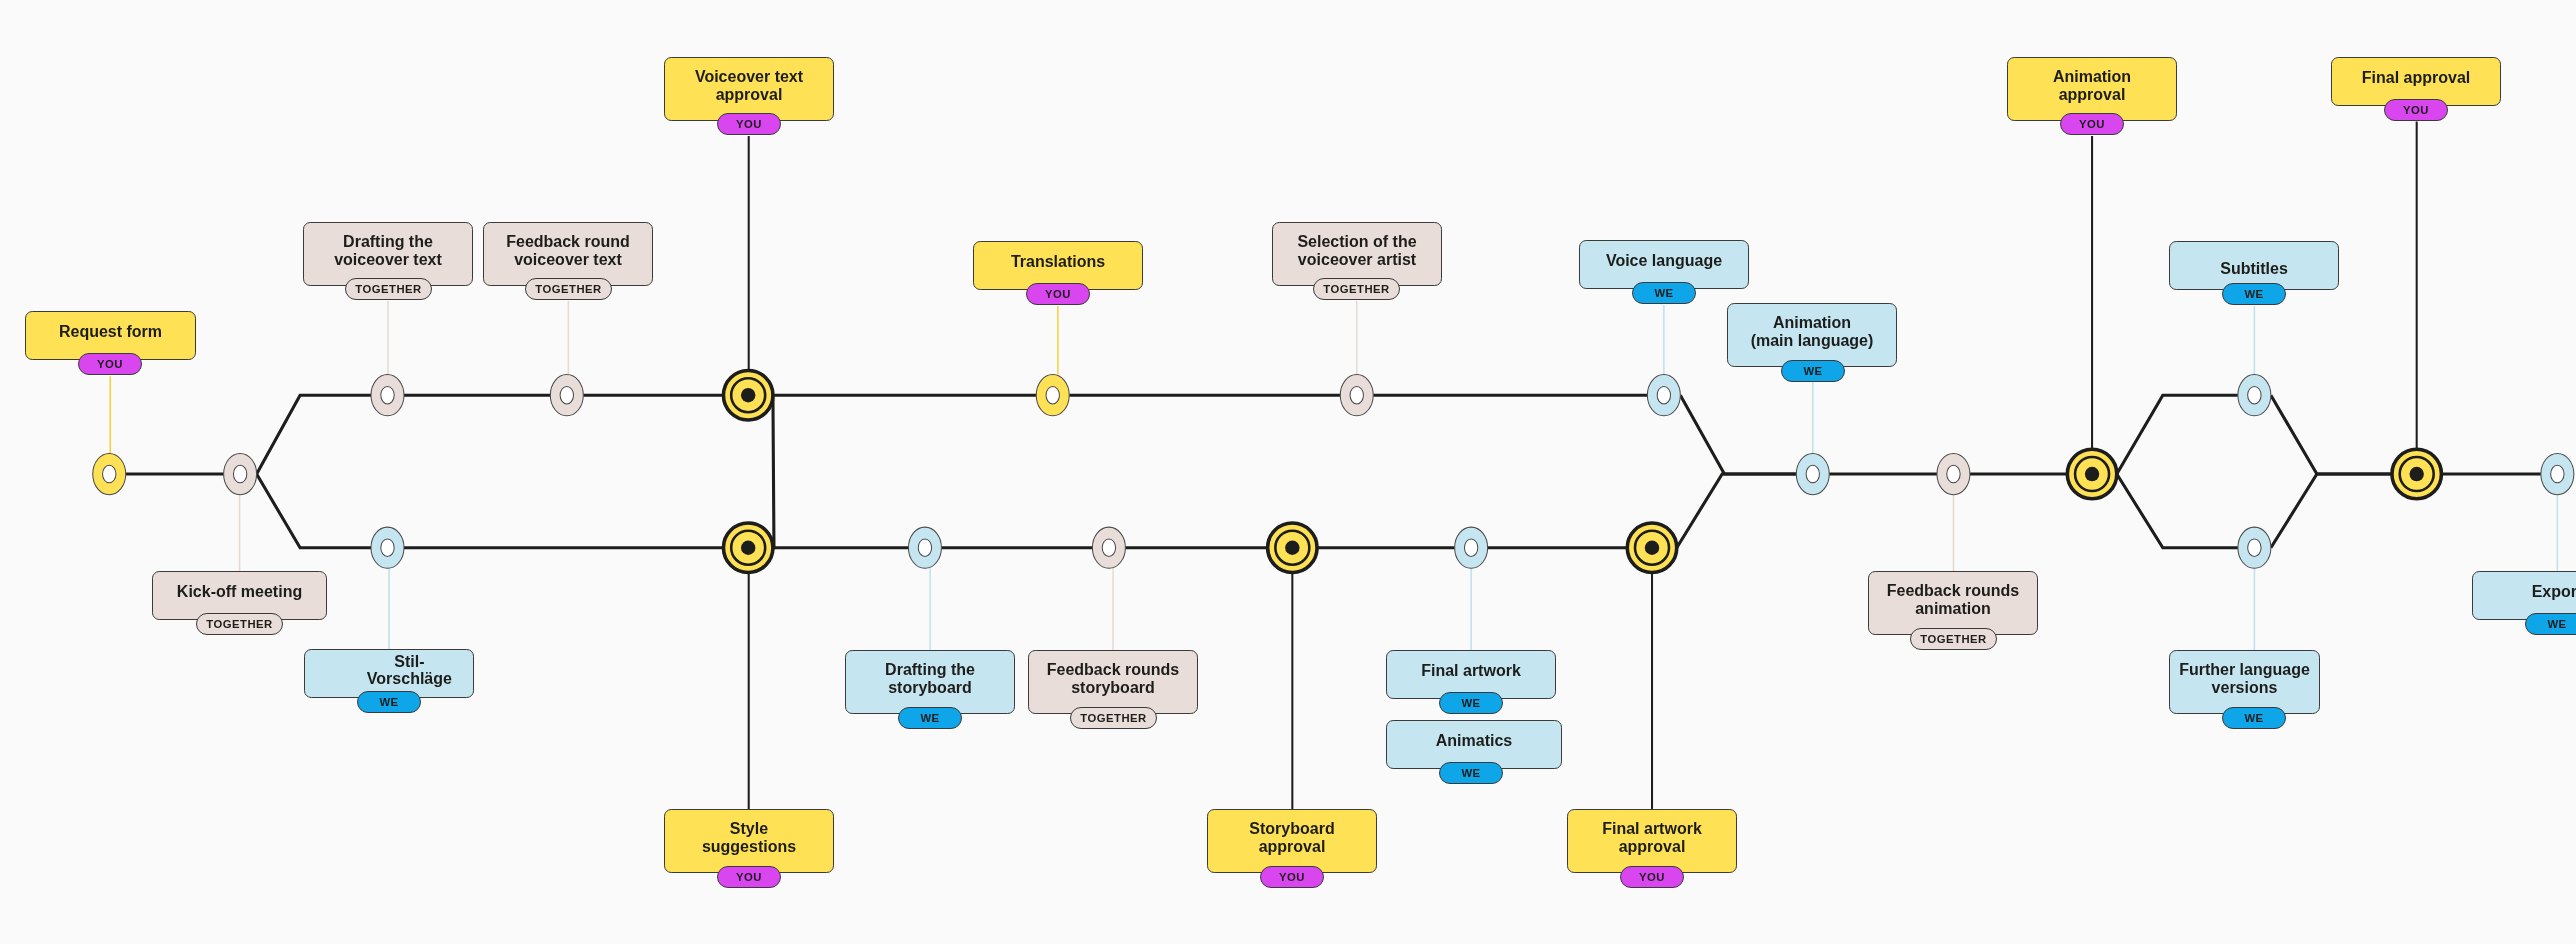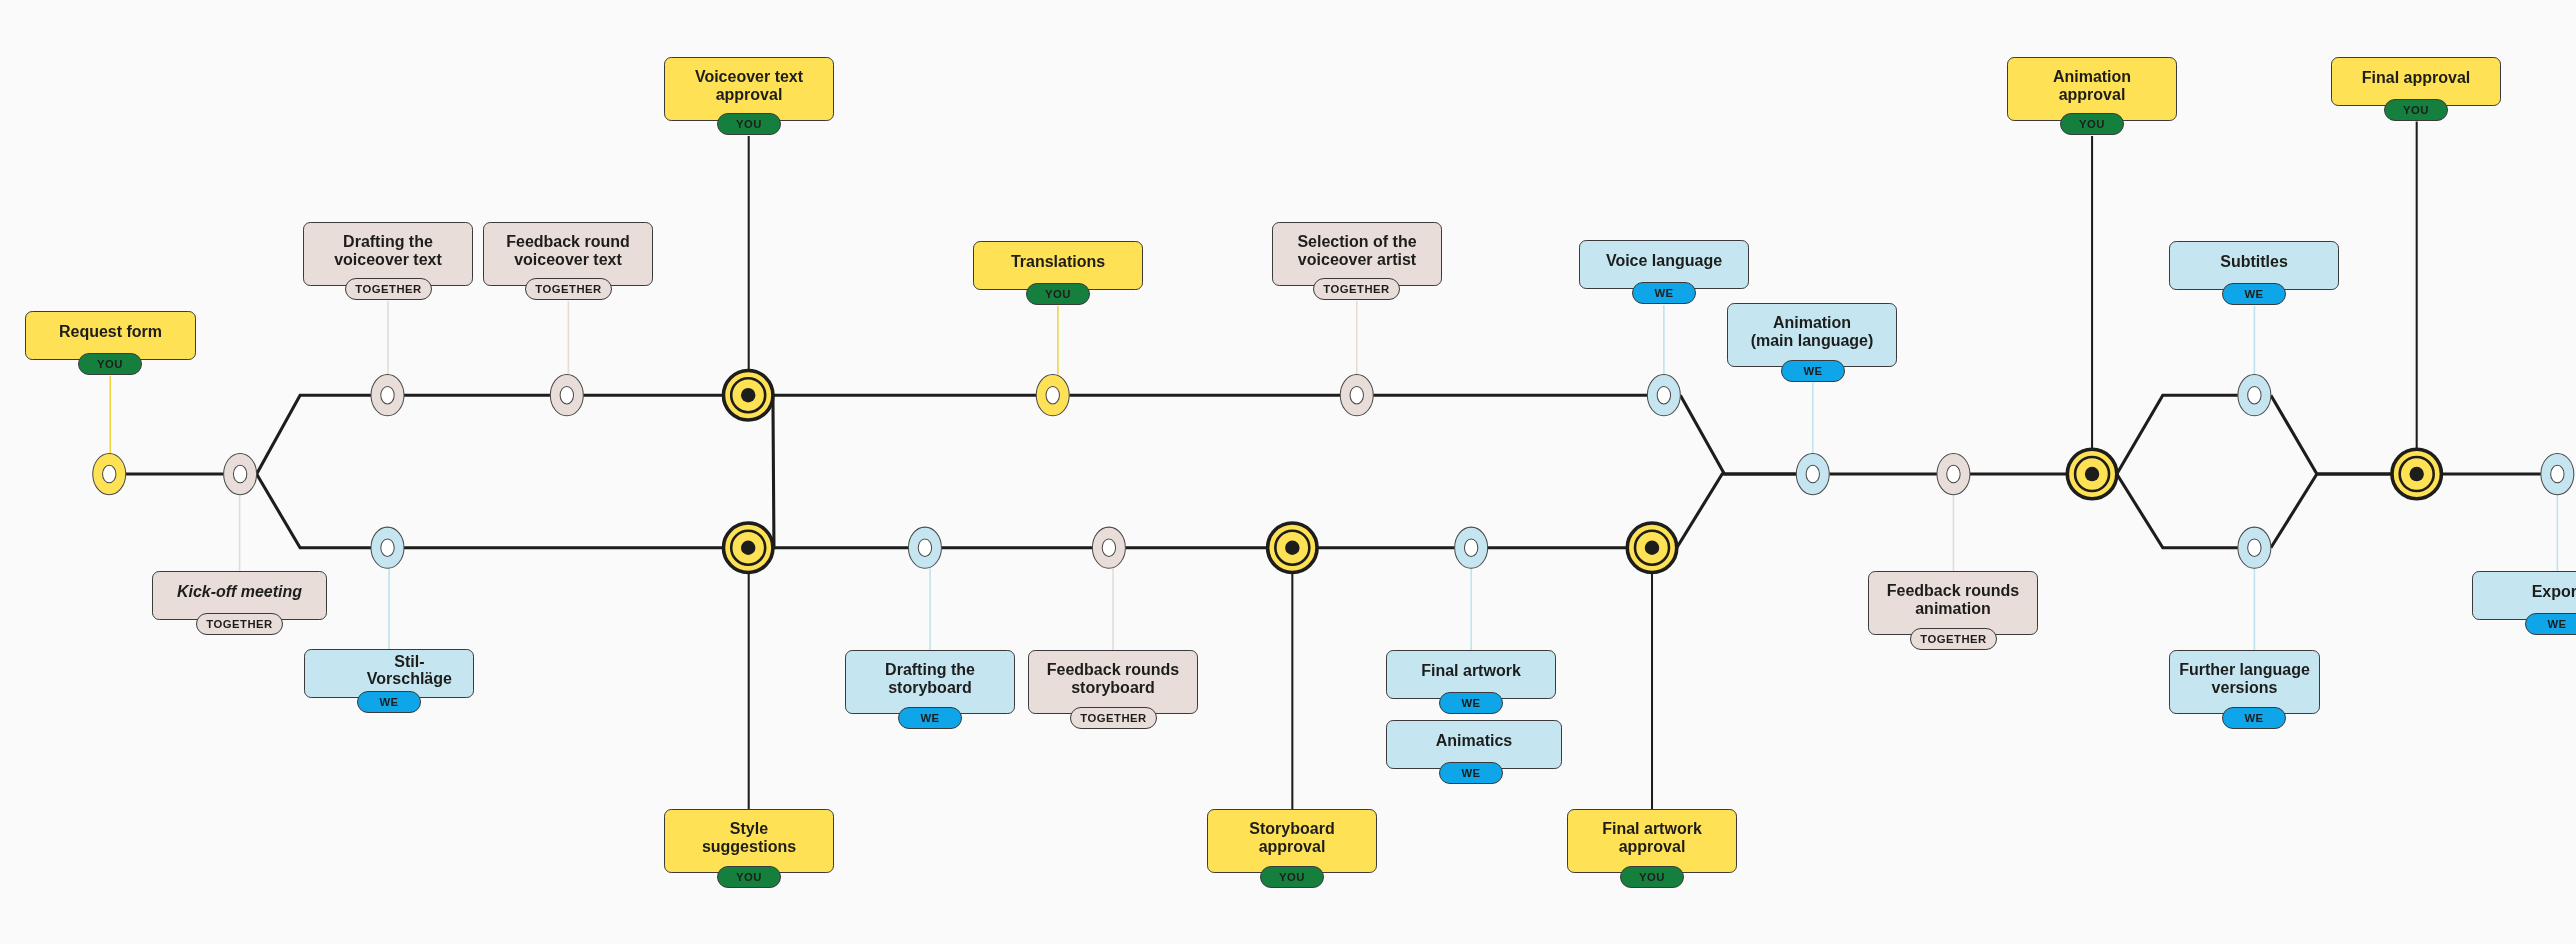--- a/index.html
+++ b/index.html
@@ -10,21 +10,21 @@
   .card{position:absolute;box-sizing:border-box;border:1px solid #3a3a3a;border-radius:7.2px;
         display:flex;align-items:center;justify-content:center;text-align:center;
         font-weight:bold;color:#1d1d1b;line-height:1.12;padding:5.2px 7.2px 11.3px 7.2px;}
   .card.yellow{background:#FFE155;}
   .card.blue{background:#C5E6F0;}
   .card.beige{background:#E8DDD8;}
 
   .badge{position:absolute;box-sizing:border-box;border:1px solid #3a3a3a;border-radius:515px;
          display:flex;align-items:center;justify-content:center;text-align:center;
          font-weight:bold;letter-spacing:0.5px;color:#1d1d1b;white-space:nowrap;}
-  .badge.yellow{background:#15803d;}
+  .badge.yellow{background:#d946ef;}
   .badge.blue{background:#0ea5e9;}
   .badge.beige{background:#E8DDD8;}
 </style>
 </head>
 <body>
 
 <div id="stage">
   <svg id="wires" viewBox="0 0 5168 1834" preserveAspectRatio="none">
       <g>
         <path d="M 244 920 L 434 920" fill="none" stroke="#1d1d1b" stroke-width="6" stroke-linecap="butt"></path>
@@ -171,21 +171,21 @@
           <ellipse cx="4963" cy="920" rx="32" ry="40" fill="#C5E6F0" stroke="#4a4a4a" stroke-width="2"></ellipse>
           <ellipse cx="4963" cy="920" rx="13" ry="17" fill="#ffffff" stroke="#4a4a4a" stroke-width="2"></ellipse>
         </g>
       </g>
     </svg>
   <div id="labels">
       <div class="card yellow" style="left: 25px; top: 311px; width: 171px; height: 49px; font-size: 16px;">
         <span>Request form</span>
       </div>
       <div class="badge yellow" style="width: 64px; height: 21.6px; left: 78px; top: 353px; font-size: 11.3px;">YOU</div>
-      <div class="card beige" style="left: 152px; top: 571px; width: 175px; height: 49px; font-size: 16px; font-style: italic;">
+      <div class="card beige" style="left: 152px; top: 571px; width: 175px; height: 49px; font-size: 16px;">
         <span>Kick-off meeting</span>
       </div>
       <div class="badge beige" style="width: 87px; height: 21.6px; left: 196px; top: 613px; font-size: 11.3px;">TOGETHER</div>
       <div class="card beige" style="left: 303px; top: 222px; width: 170px; height: 64px; font-size: 16px;">
         <span>Drafting the<br>voiceover text</span>
       </div>
       <div class="badge beige" style="width: 87px; height: 21.6px; left: 345px; top: 278px; font-size: 11.3px;">TOGETHER</div>
       <div class="card blue" style="left: 304px; top: 649px; width: 170px; height: 49px; font-size: 16px; padding-left: 48px;">
         <span>Stil-Vorschläge</span>
       </div>
@@ -243,21 +243,21 @@
       </div>
       <div class="badge blue" style="width: 64px; height: 21.6px; left: 1781px; top: 360px; font-size: 11.3px;">WE</div>
       <div class="card beige" style="left: 1868px; top: 571px; width: 170px; height: 64px; font-size: 16px;">
         <span>Feedback rounds<br>animation</span>
       </div>
       <div class="badge beige" style="width: 87px; height: 21.6px; left: 1910px; top: 628px; font-size: 11.3px;">TOGETHER</div>
       <div class="card yellow" style="left: 2007px; top: 57px; width: 170px; height: 64px; font-size: 16px;">
         <span>Animation<br>approval</span>
       </div>
       <div class="badge yellow" style="width: 64px; height: 21.6px; left: 2060px; top: 113px; font-size: 11.3px;">YOU</div>
-      <div class="card blue" style="left: 2169px; top: 241px; width: 170px; height: 49px; font-size: 16px;">
+      <div class="card blue" style="left: 2169px; top: 241px; width: 170px; height: 49px; font-size: 16px; align-items: flex-end;">
         <span>Subtitles</span>
       </div>
       <div class="badge blue" style="width: 64px; height: 21.6px; left: 2222px; top: 283px; font-size: 11.3px;">WE</div>
       <div class="card blue" style="left: 2169px; top: 650px; width: 151px; height: 64px; font-size: 16px;">
         <span>Further language<br>versions</span>
       </div>
       <div class="badge blue" style="width: 64px; height: 21.6px; left: 2222px; top: 707px; font-size: 11.3px;">WE</div>
       <div class="card yellow" style="left: 2331px; top: 57px; width: 170px; height: 49px; font-size: 16px;">
         <span>Final approval</span>
       </div>

